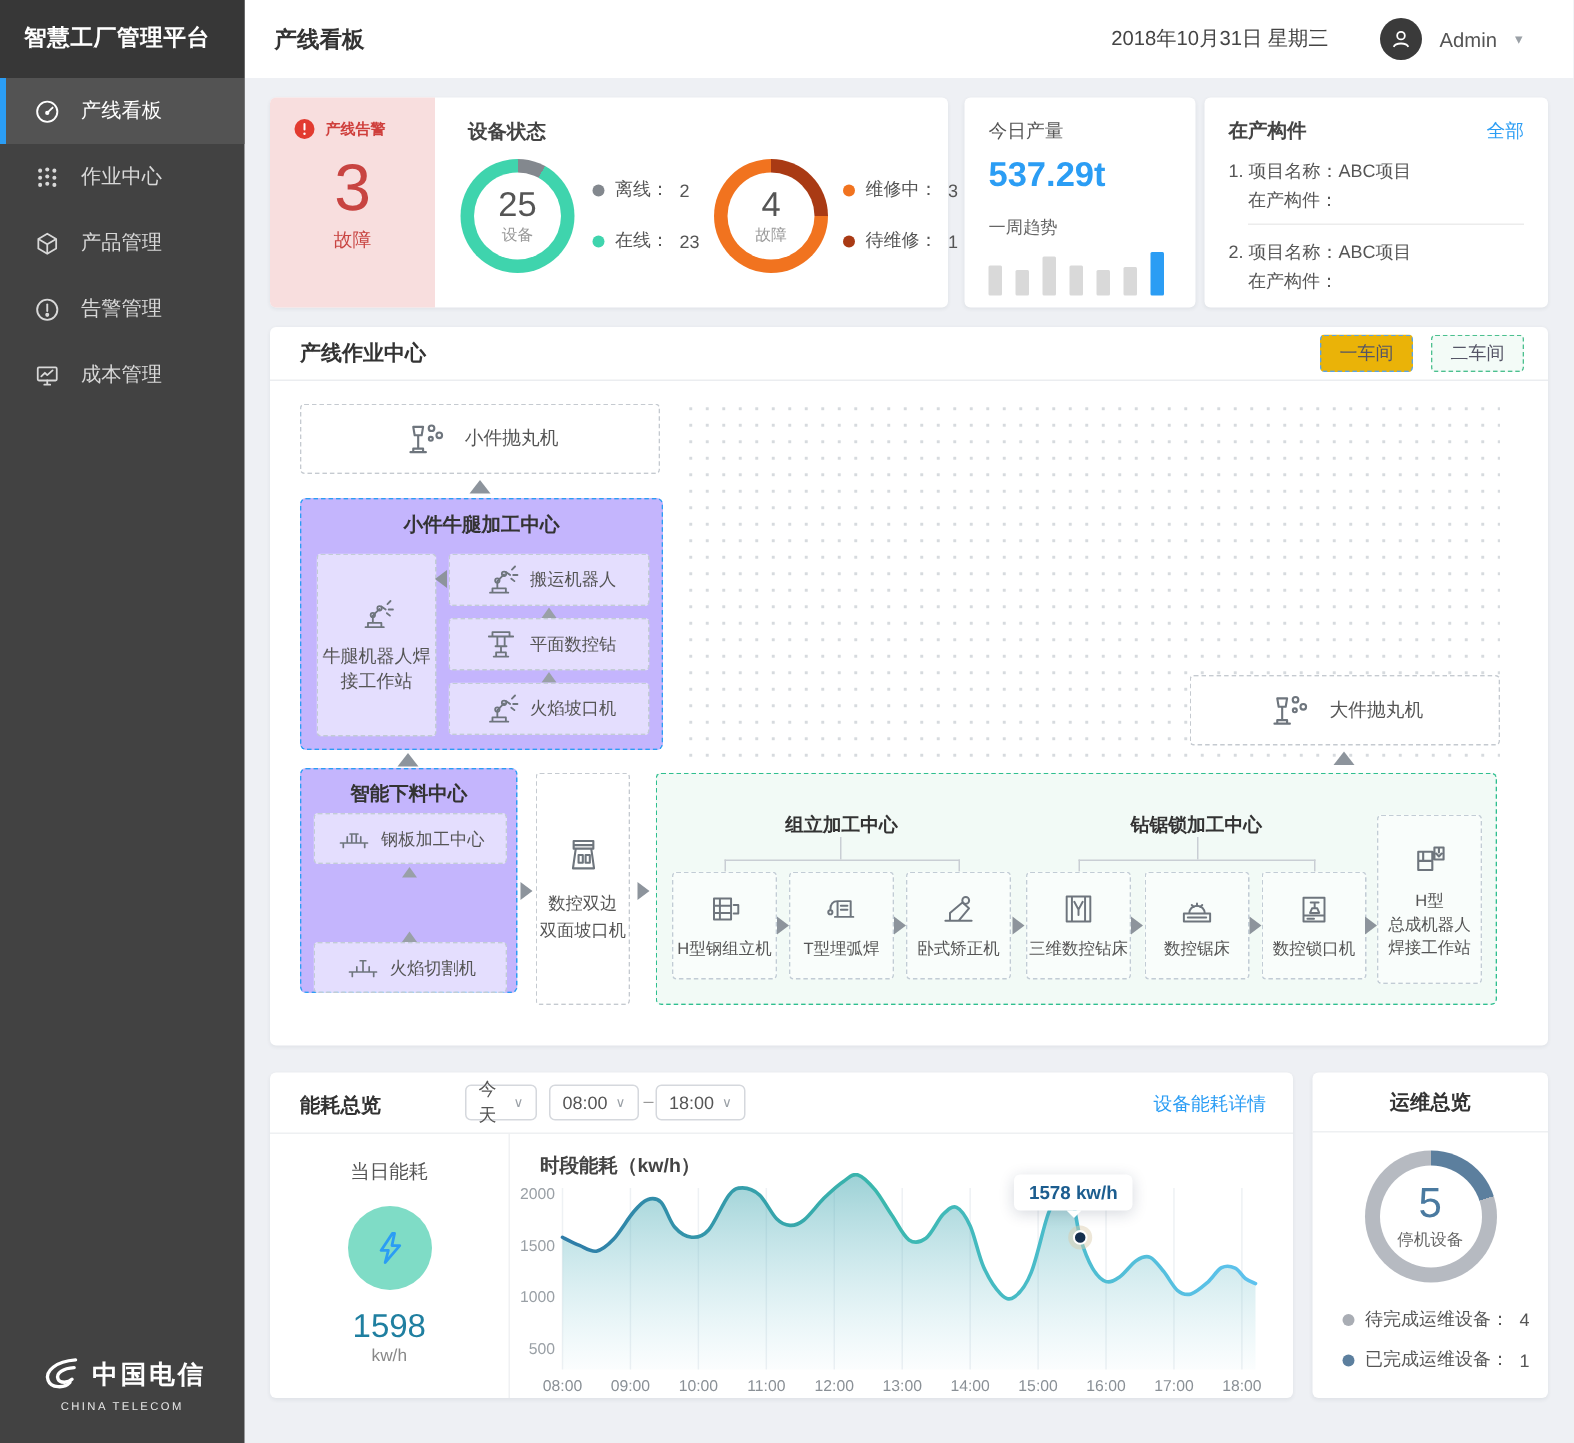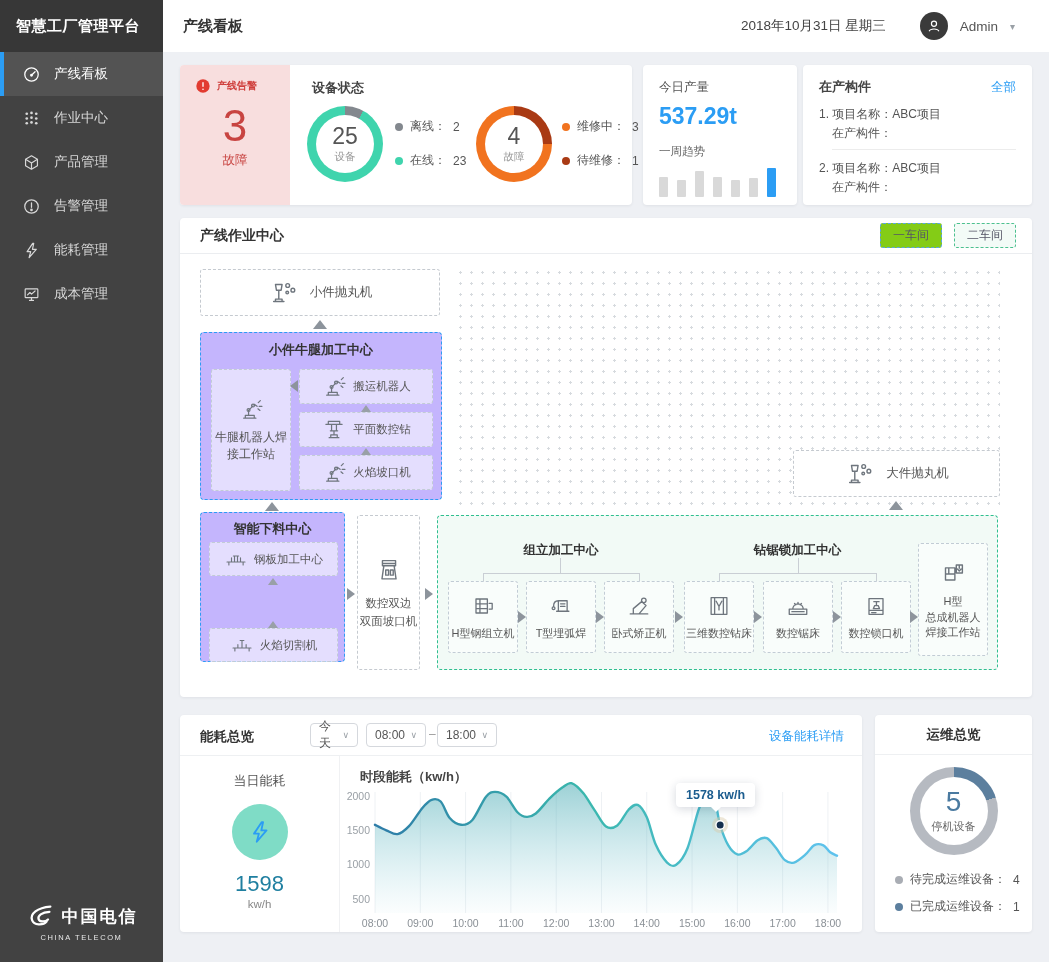--- a/index.html
+++ b/index.html
@@ -55,21 +55,21 @@
   .link{font-size:12.5px;color:#2b9df4;cursor:pointer;text-decoration:none;}
   .ci-item{font-size:12px;color:#555;line-height:1.55;margin-top:9px;}
   .ci-item .l2{padding-left:13px;}
   .ci-div{border-top:1px solid #ececec;margin:7px 0 0 13px;}
   
   .panel{left:17px;top:166px;width:852px;height:479px;}
   .panel-head{height:36px;border-bottom:1px solid #ebedf0;display:flex;align-items:center;}
   .panel-title{font-size:14px;font-weight:bold;color:#333;margin-left:20px;}
   .ws-btns{margin-left:auto;margin-right:16px;display:flex;gap:12px;}
   .ws-btn{font-size:12px;color:#556;padding:3px 12px;border-radius:3px;cursor:pointer;}
-  .ws-btn.blue{border:1px dashed #5ba4e5;background:#84cc16;}
+  .ws-btn.blue{border:1px dashed #5ba4e5;background:#eab308;}
   .ws-btn.green{border:1px dashed #4cc08f;background:#f3fbf7;}
   .flow{position:relative;height:442px;}
   .dots{position:absolute;left:275px;top:13px;width:545px;height:242px;background-image:radial-gradient(#d6dade 1.1px,transparent 1.3px);background-size:11px 11px;}
   .fbox{position:absolute;border:1px dashed #c5cad0;border-radius:3px;background:#fff;display:flex;align-items:center;justify-content:center;gap:12px;font-size:12.5px;color:#555;cursor:pointer;}
   .group{position:absolute;border-radius:4px;}
   .group.blue{border:1px dashed #2b9df4;background:#c4b5fd;}
   .group.green{border:1px dashed #2fbf8f;background:#f2faf6;}
   .g-title{position:absolute;width:100%;text-align:center;font-size:13px;font-weight:bold;color:#333;}
   .sub{position:absolute;border:1px dashed #c2ccd5;border-radius:3px;background:rgba(255,255,255,.55);cursor:pointer;}
   .sub.h{display:flex;align-items:center;justify-content:center;gap:6px;font-size:11.5px;color:#555;}
@@ -150,26 +150,20 @@
     </div>
     <div class="nav-item">
       <svg viewBox="0 0 24 24" fill="none" stroke="currentColor" stroke-width="1.6" stroke-linecap="round">
           <circle cx="12" cy="12" r="8.5"></circle>
           <path d="M12 7.5 v5.5"></path>
           <circle cx="12" cy="16.3" r=".9" fill="currentColor"></circle>
         </svg>
       <span>告警管理</span>
     </div>
     <div class="nav-item">
-      <svg viewBox="0 0 24 24" fill="none" stroke="currentColor" stroke-width="1.5" stroke-linejoin="round">
-          <path d="M13.5 3 L6.5 13.5 h4.5 L9 21 18 10.5 h-4.8 L14.8 3 Z"></path>
-        </svg>
-      <span>能耗管理</span>
-    </div>
-    <div class="nav-item">
       <svg viewBox="0 0 24 24" fill="none" stroke="currentColor" stroke-width="1.5" stroke-linecap="round" stroke-linejoin="round">
           <rect x="4" y="5" width="16" height="11" rx="1"></rect>
           <path d="M7 12.5 l3 -3 2 2 4.5 -4"></path>
           <path d="M9.5 19.5 h5 M12 16 v3.5"></path>
         </svg>
       <span>成本管理</span>
     </div>
   </nav>
   <div class="telecom">
     <div class="row">

